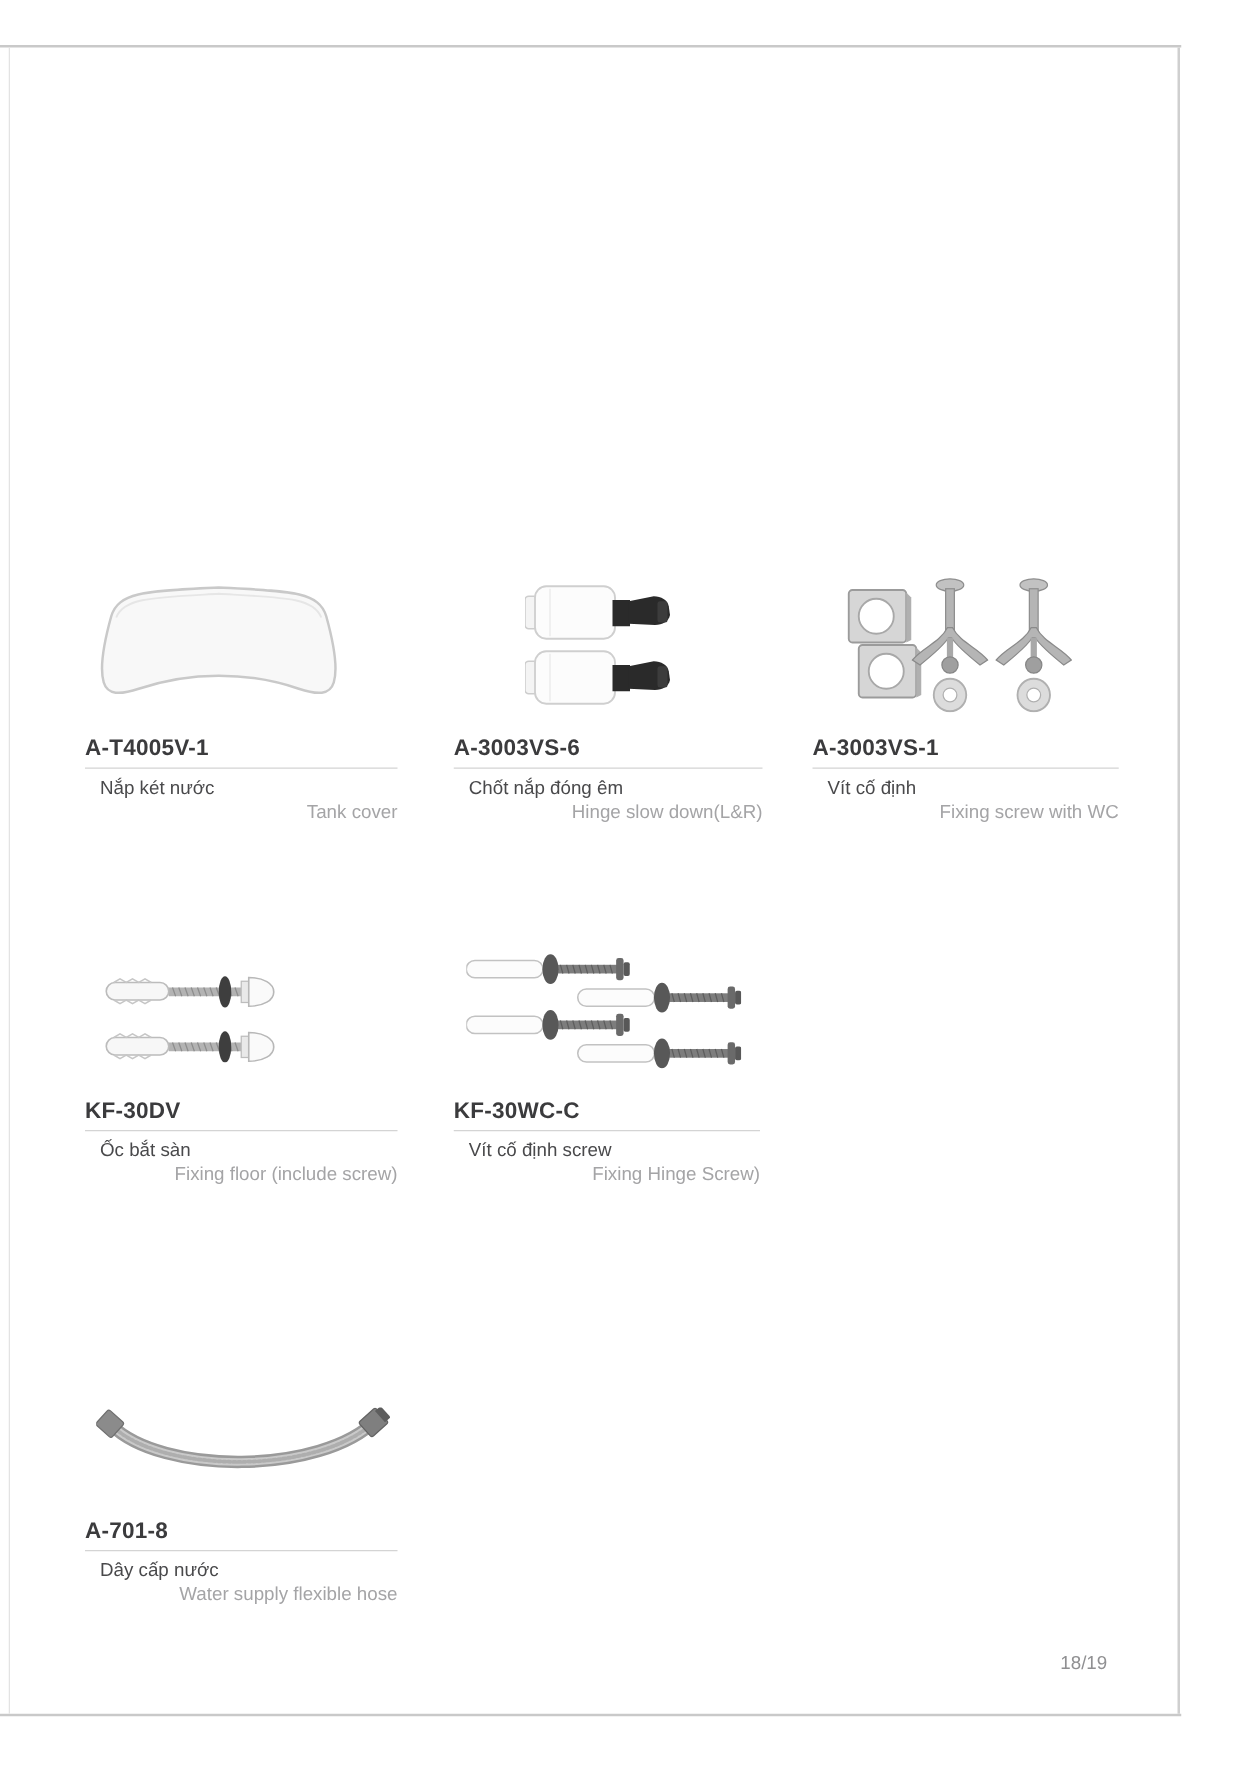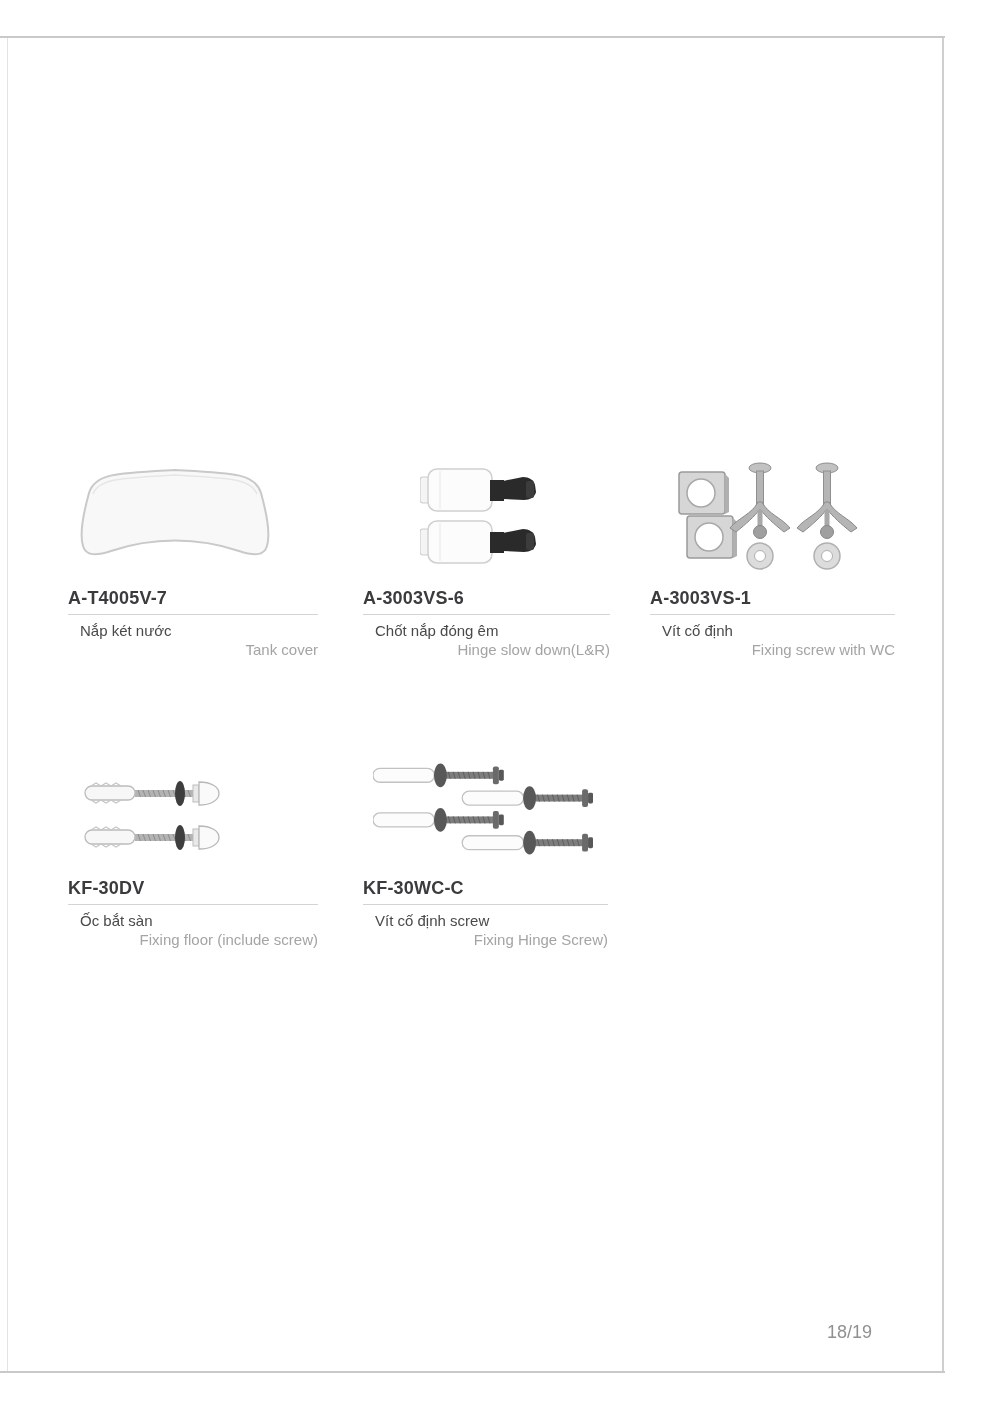--- a/index.html
+++ b/index.html
@@ -17,22 +17,22 @@
   .illus{position:absolute;}
   .illus svg{display:block;width:100%;height:100%;}
   .code{
     font-size:18px;line-height:21px;font-weight:700;color:#3b3b3d;letter-spacing:.2px;
   }
   .rule{height:1px;background:#d4d4d4;margin-top:5px;}
   .vi{font-size:15px;line-height:17px;color:#49494b;margin-top:7px;margin-left:12px;}
   .en{font-size:15px;line-height:17px;color:#a4a4a6;margin-top:2px;text-align:right;}
 
   .page-num{
-    position:absolute;left:827px;top:1322px;width:80px;text-align:left;
-    font-size:18px;color:#909092;
+    position:absolute;left:827px;top:1322px;width:80px;text-align:center;
+    font-size:15px;color:#909092;
   }
 
   
   .card-1{left:68px;top:588px;width:250px;}
   .card-2{left:363px;top:588px;width:247px;}
   .card-3{left:650px;top:588px;width:245px;}
   .card-4{left:68px;top:878px;width:250px;}
   .card-5{left:363px;top:878px;width:245px;}
   .card-6{left:68px;top:1214px;width:250px;}
 
@@ -53,21 +53,21 @@
   <div class="frame-left"></div>
   <div class="frame-right"></div>
 
   <div class="card card-1">
     <div class="illus illus-1">
       <svg viewBox="0 0 215 105" xmlns="http://www.w3.org/2000/svg">
         <path d="M21,33 C27,13 50,13 107,10 C164,13 187,13 193,33 C198,51 203,73 199,86 C196,96 186,96 171,91 C130,77 84,77 43,91 C28,96 18,96 15,86 C11,73 16,51 21,33 Z" fill="#f8f8f8" stroke="#c9c9c9" stroke-width="2"></path>
         <path d="M25,34 C31,18 55,18 107,15 C159,18 183,18 189,34" fill="none" stroke="#e6e6e6" stroke-width="1.5"></path>
       </svg>
     </div>
-    <div class="code">A-T4005V-7</div>
+    <div class="code">A-T4005V-1</div>
     <div class="rule"></div>
     <div class="vi">Nắp két nước</div>
     <div class="en">Tank cover</div>
   </div>
 
   <div class="card card-2">
     <div class="illus illus-2">
       <svg viewBox="0 0 125 100" xmlns="http://www.w3.org/2000/svg">
         <g>
           <rect x="0" y="11" width="10" height="26" rx="3" fill="#f4f4f4" stroke="#cdcdcd" stroke-width="1.2"></rect>
@@ -204,16 +204,36 @@
           <rect x="127" y="6.5" width="5" height="11" rx="1.5" fill="#585858"></rect>
         </g>
       </svg>
     </div>
     <div class="code">KF-30WC-C</div>
     <div class="rule"></div>
     <div class="vi">Vít cố định screw</div>
     <div class="en">Fixing Hinge Screw)</div>
   </div>
 
+  <div class="card card-6">
+    <div class="illus illus-6">
+      <svg viewBox="0 0 235 60" xmlns="http://www.w3.org/2000/svg">
+        <path d="M12,14 C52,54 180,54 224,10" fill="none" stroke="#9a9a9a" stroke-width="10" stroke-linecap="round"></path>
+        <path d="M12,14 C52,54 180,54 224,10" fill="none" stroke="#c9c9c9" stroke-width="6" stroke-linecap="round"></path>
+        <path d="M12,14 C52,54 180,54 224,10" fill="none" stroke="#aeaeae" stroke-width="3" stroke-linecap="round" stroke-dasharray="2,2"></path>
+        <g transform="rotate(42 12 14)">
+          <rect x="2" y="6" width="17" height="16" rx="2" fill="#8b8b8b" stroke="#6f6f6f" stroke-width="1"></rect>
+        </g>
+        <g transform="rotate(-42 224 10)">
+          <rect x="212" y="2" width="18" height="16" rx="2" fill="#7f7f7f" stroke="#636363" stroke-width="1"></rect>
+          <rect x="228" y="4" width="6" height="12" fill="#5d5d5d"></rect>
+        </g>
+      </svg>
+    </div>
+    <div class="code">A-701-8</div>
+    <div class="rule"></div>
+    <div class="vi">Dây cấp nước</div>
+    <div class="en">Water supply flexible hose</div>
+  </div>
 
   <div class="page-num">18/19</div>
 
 </div>
 
 </body></html>

